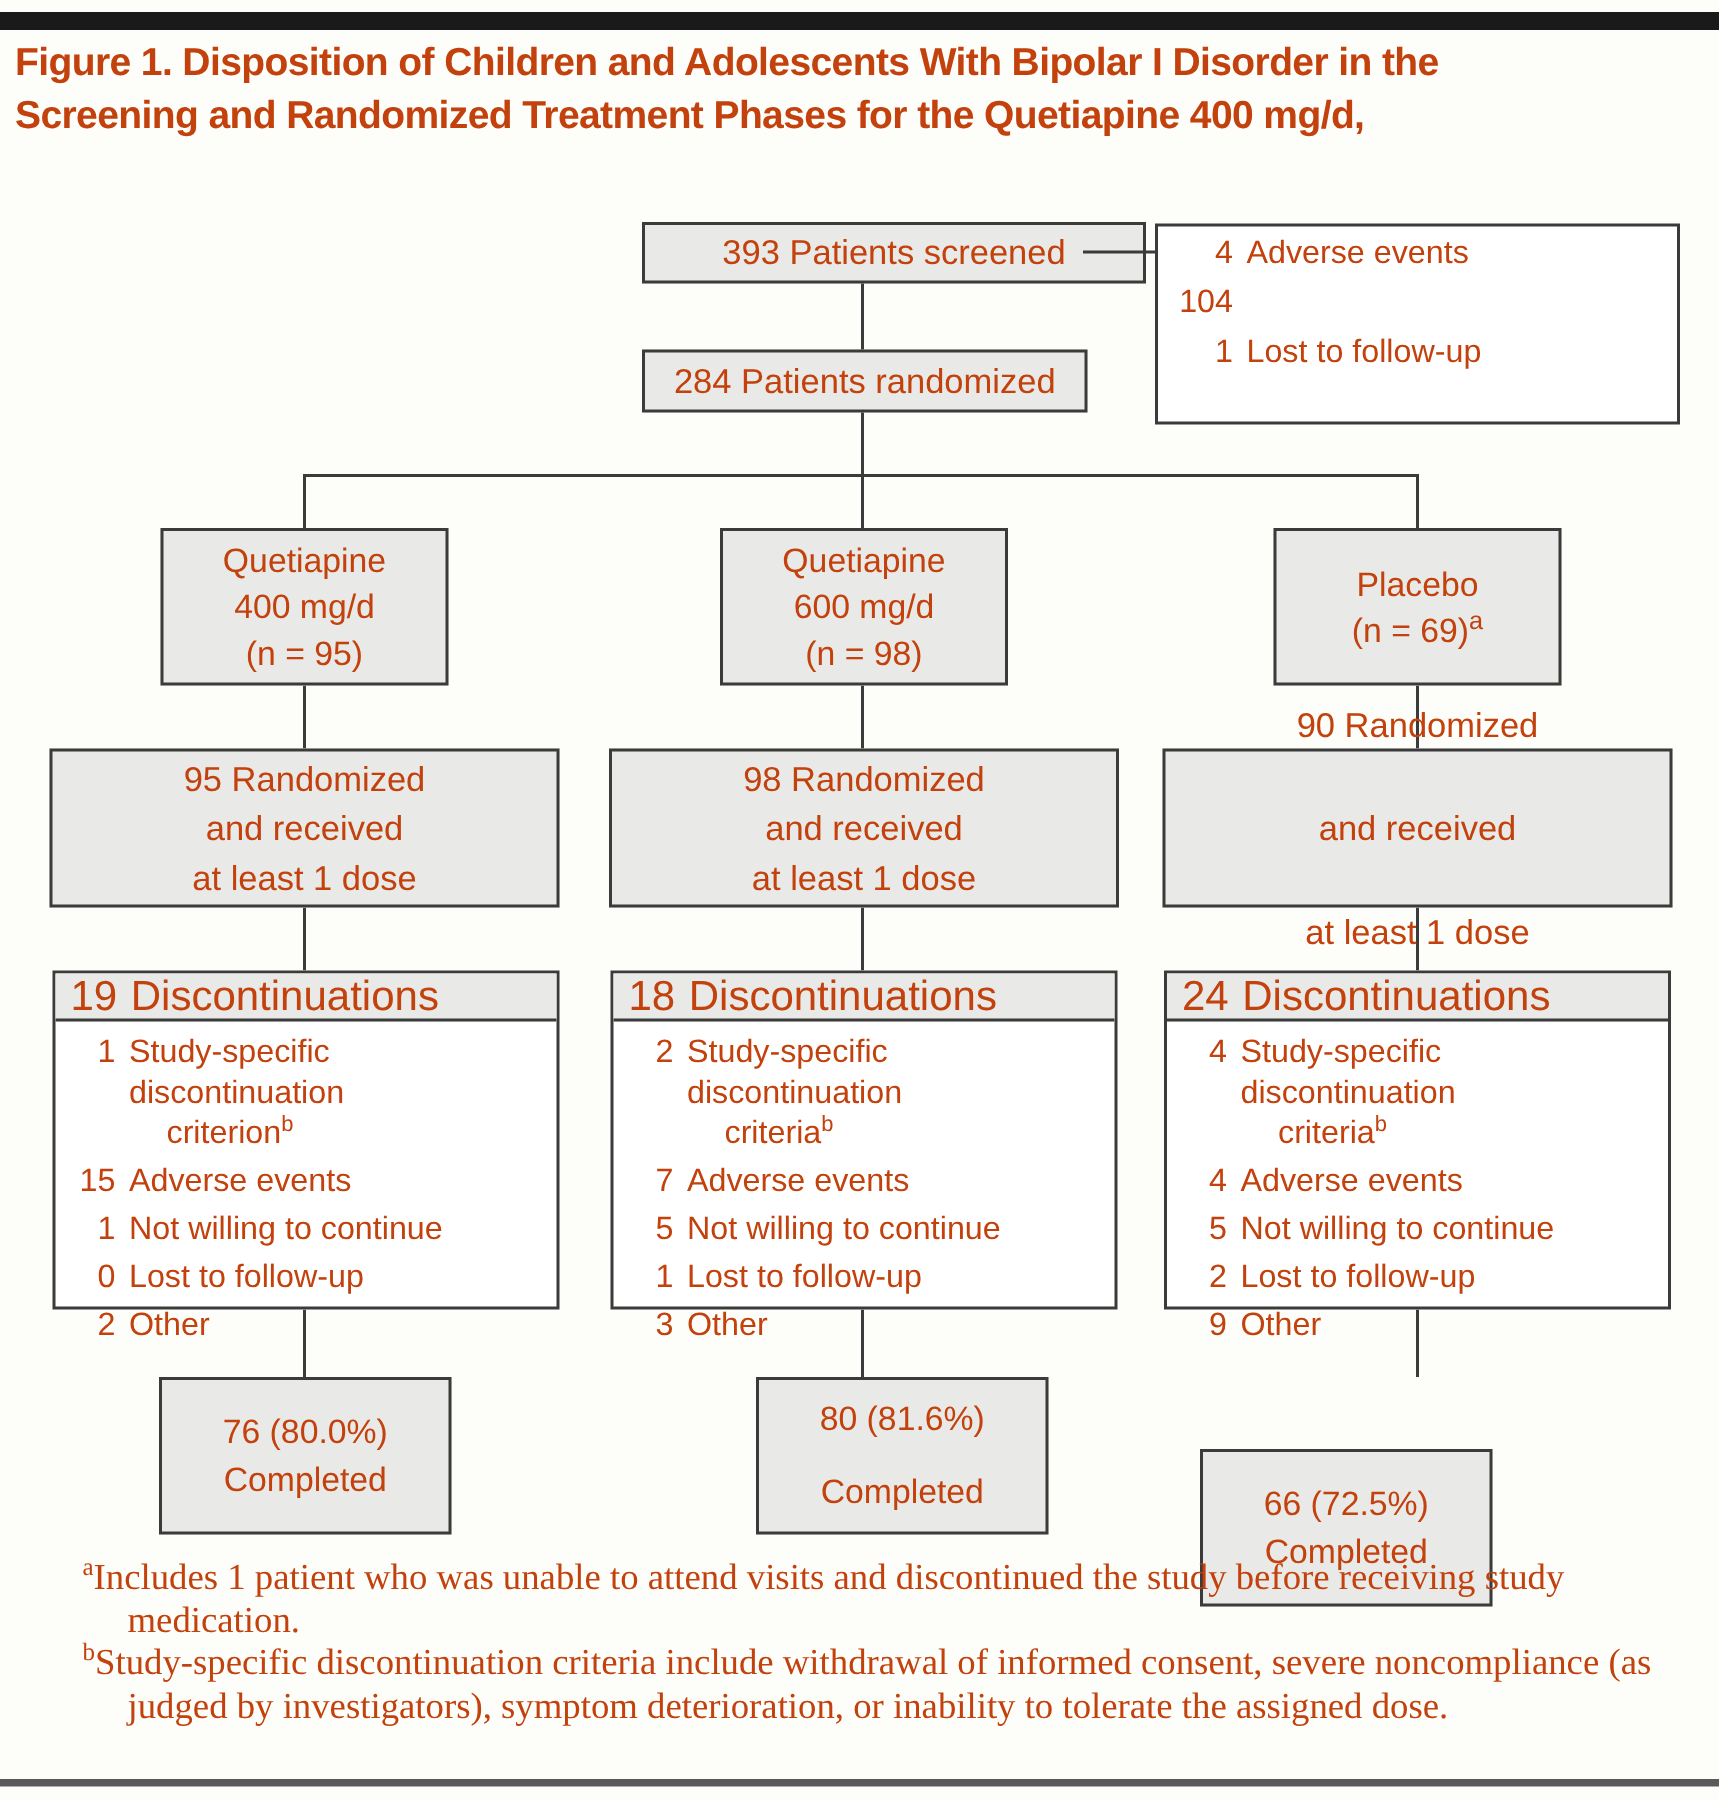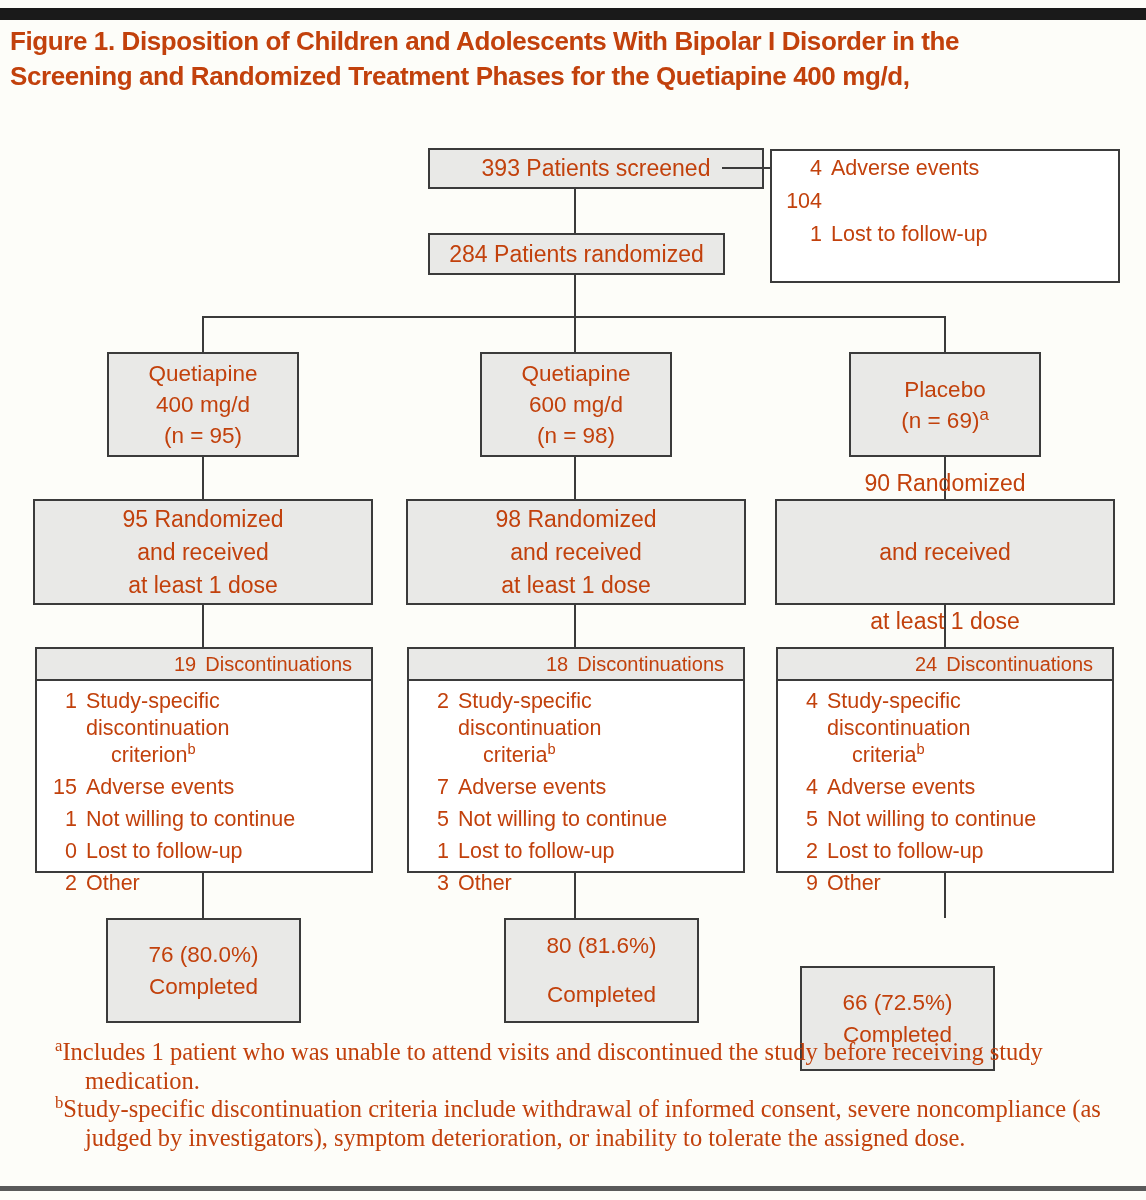--- a/index.html
+++ b/index.html
@@ -39,21 +39,21 @@
   .sf-row .num { text-align:right; }
 
   .arm-box  { width:192px; height:105px; top:352px; font-size:22.5px; line-height:31px; }
   .arm-c1 { left:107px; } .arm-c2 { left:480px; } .arm-c3 { left:849px; }
 
   .dose-box { width:340px; height:106px; top:499px; font-size:23px; line-height:33px;text-align:right; }
   .dose-c1 { left:33px; } .dose-c2 { left:406px; } .dose-c3 { left:775px;gap:36px; }
 
   .disc-box { width:338px; height:226px; top:647px; }
   .disc-c1 { left:35px; } .disc-c2 { left:407px; } .disc-c3 { left:776px; }
-  .disc-box .list-header { height:30px; padding:0 19px 0 10px; font-size:20px;justify-content:flex-end; }
+  .disc-box .list-header { height:30px; padding:0 19px 0 10px; font-size:28px; }
   .disc-box .list-header .num { min-width:26px; }
   .disc-body { padding:7px 6px 0 4px; font-size:21.5px; }
   .disc-row { display:grid; grid-template-columns:36px auto; column-gap:9px;
     line-height:27px; margin-bottom:5px; }
   .disc-row .num { text-align:right; }
   .wrap-line { padding-left:25px; }
 
   .done-box { width:195px; height:105px; top:918px; font-size:22.5px; line-height:32px; }
   .done-c1 { left:106px; } .done-c2 { left:504px;gap:17px; } .done-c3 { left:800px;margin-top:48px; }
 

